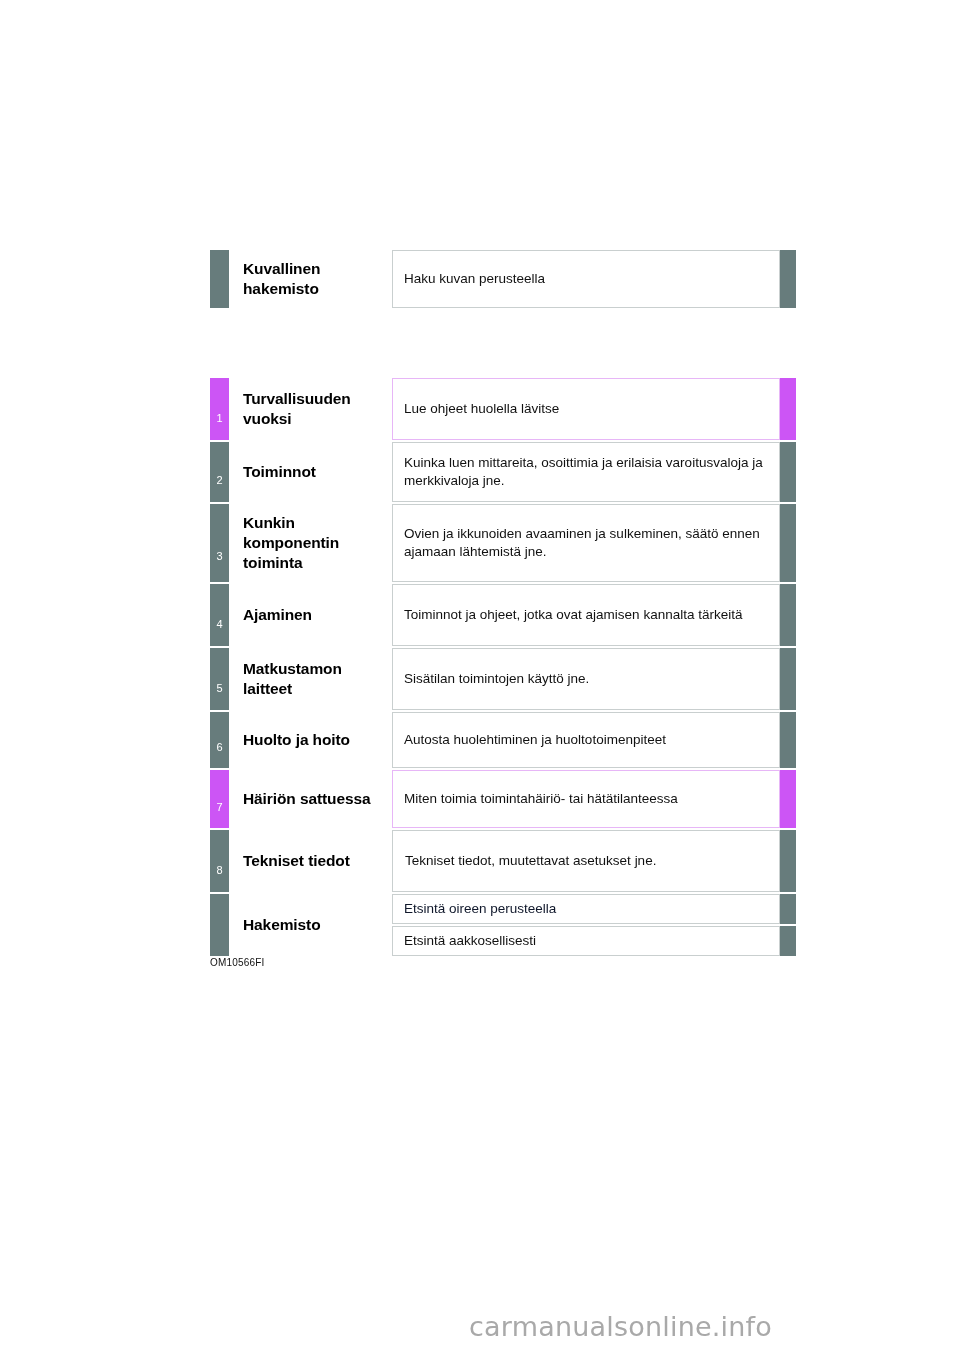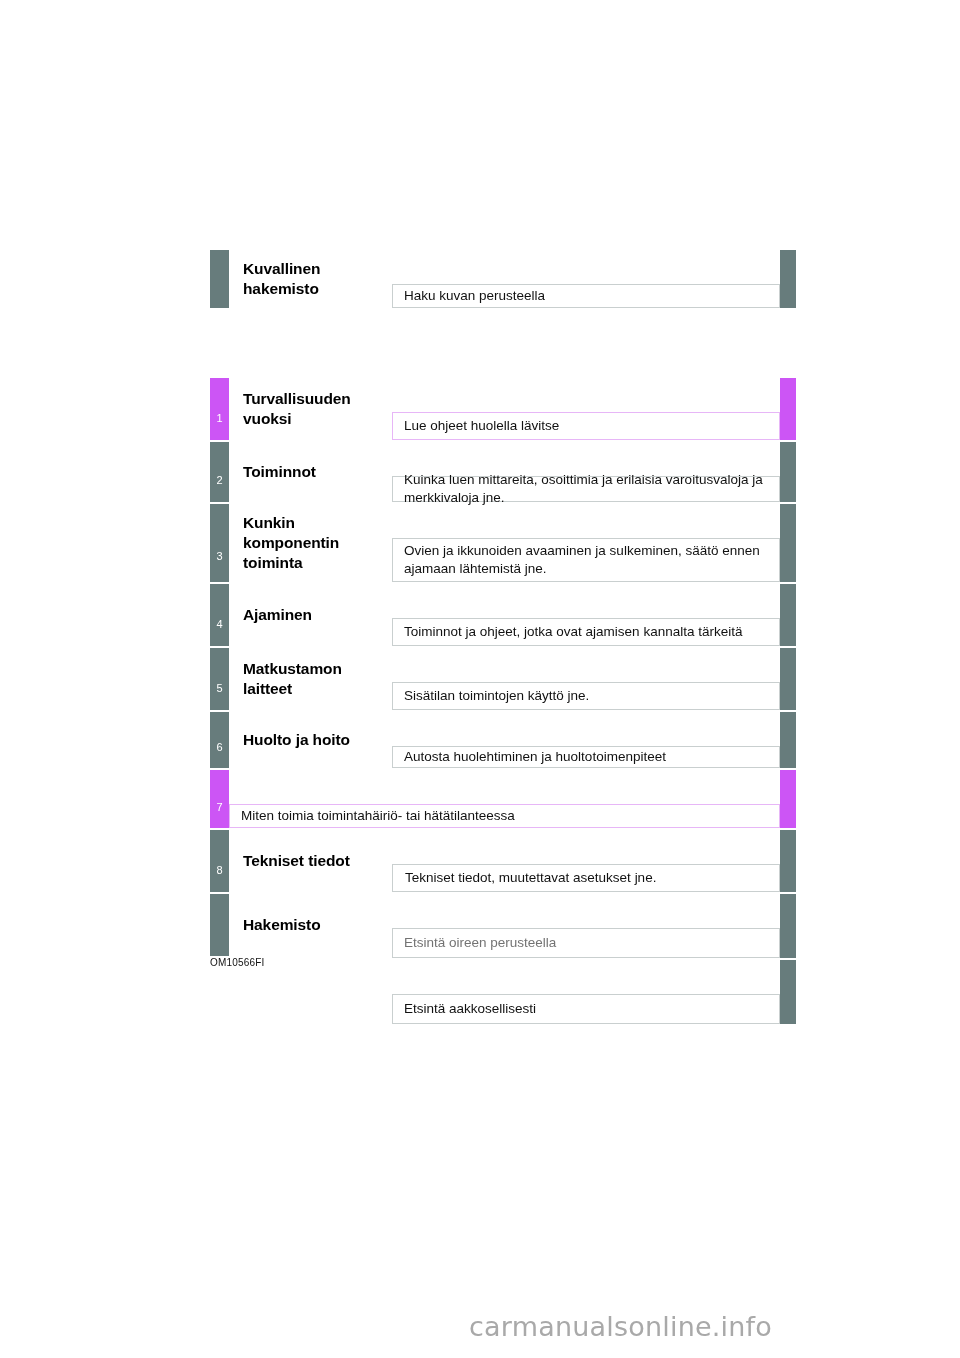--- a/index.html
+++ b/index.html
@@ -90,21 +90,20 @@
     border: 1px solid #c9cfcf;
     background: #ffffff;
     box-sizing: border-box;
     display: flex;
     align-items: center;
     padding: 6px 10px 6px 11px;
     font-size: 13.5px;
     line-height: 1.32;
     color: #111;
     min-width: 0;
-    margin-top: 34px;
   }
   .desc-box.accent { border-color: #e7b6f7; }
 
   .edge-tab {
     flex: 0 0 auto;
     width: 38px;
     background: #677c7c;
   }
   .edge-tab.accent { background: #cc55f5; }
 
@@ -225,20 +224,21 @@
           <div class="chapter-title">Huolto ja hoito</div>
           <div class="row-right">
             <div class="desc-box" style="border-color: rgb(201, 207, 207); color: rgb(17, 17, 17);">Autosta huolehtiminen ja huoltotoimenpiteet</div>
             <div class="edge-tab" style="background: rgb(103, 124, 124);"></div>
           </div>
         </div>
         <div class="toc-row" style="height: 58px;">
           <div class="num-tab accent" style="background: rgb(204, 85, 245);">
             <span class="num">7</span>
           </div>
+          <div class="chapter-title">Häiriön sattuessa</div>
           <div class="row-right">
             <div class="desc-box accent" style="border-color: rgb(231, 182, 247); color: rgb(17, 17, 17);">Miten toimia toimintahäiriö- tai hätätilanteessa</div>
             <div class="edge-tab accent" style="background: rgb(204, 85, 245);"></div>
           </div>
         </div>
         <div class="toc-row" style="height: 62px;">
           <div class="num-tab" style="background: rgb(103, 124, 124);">
             <span class="num">8</span>
           </div>
           <div class="chapter-title">Tekniset tiedot</div>
@@ -249,21 +249,21 @@
         </div>
       </div>
 
     <div class="toc-row" style="height: 62px;">
       <div class="num-tab" style="background: rgb(103, 124, 124);">
         <span class="num"></span>
       </div>
       <div class="chapter-title">Hakemisto</div>
       <div class="row-right stacked">
         <div class="sub-row">
-          <div class="desc-box" style="border-color: rgb(201, 207, 207); color: #737373;">Etsintä oireen perusteella</div>
+          <div class="desc-box" style="border-color: rgb(201, 207, 207); color: #0f172a;">Etsintä oireen perusteella</div>
           <div class="edge-tab" style="background: rgb(103, 124, 124);"></div>
         </div>
         <div class="sub-row">
           <div class="desc-box" style="border-color: rgb(201, 207, 207); color: rgb(17, 17, 17);">Etsintä aakkosellisesti</div>
           <div class="edge-tab" style="background: rgb(103, 124, 124);"></div>
         </div>
       </div>
     </div>
 
   </div>

